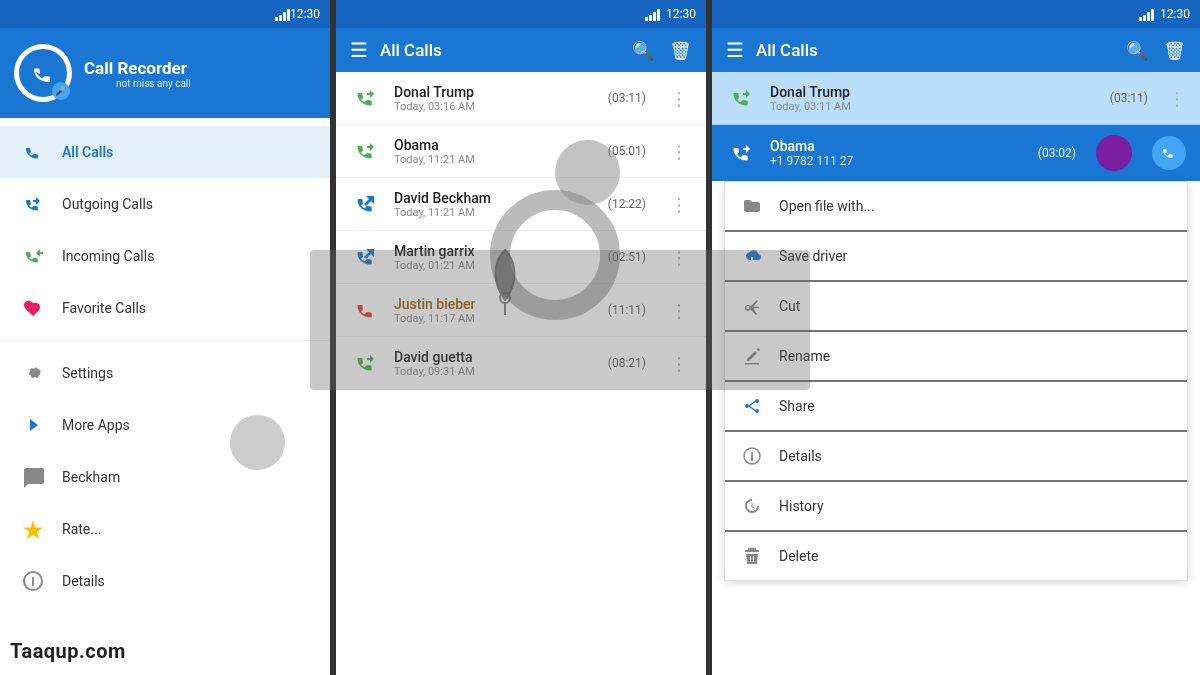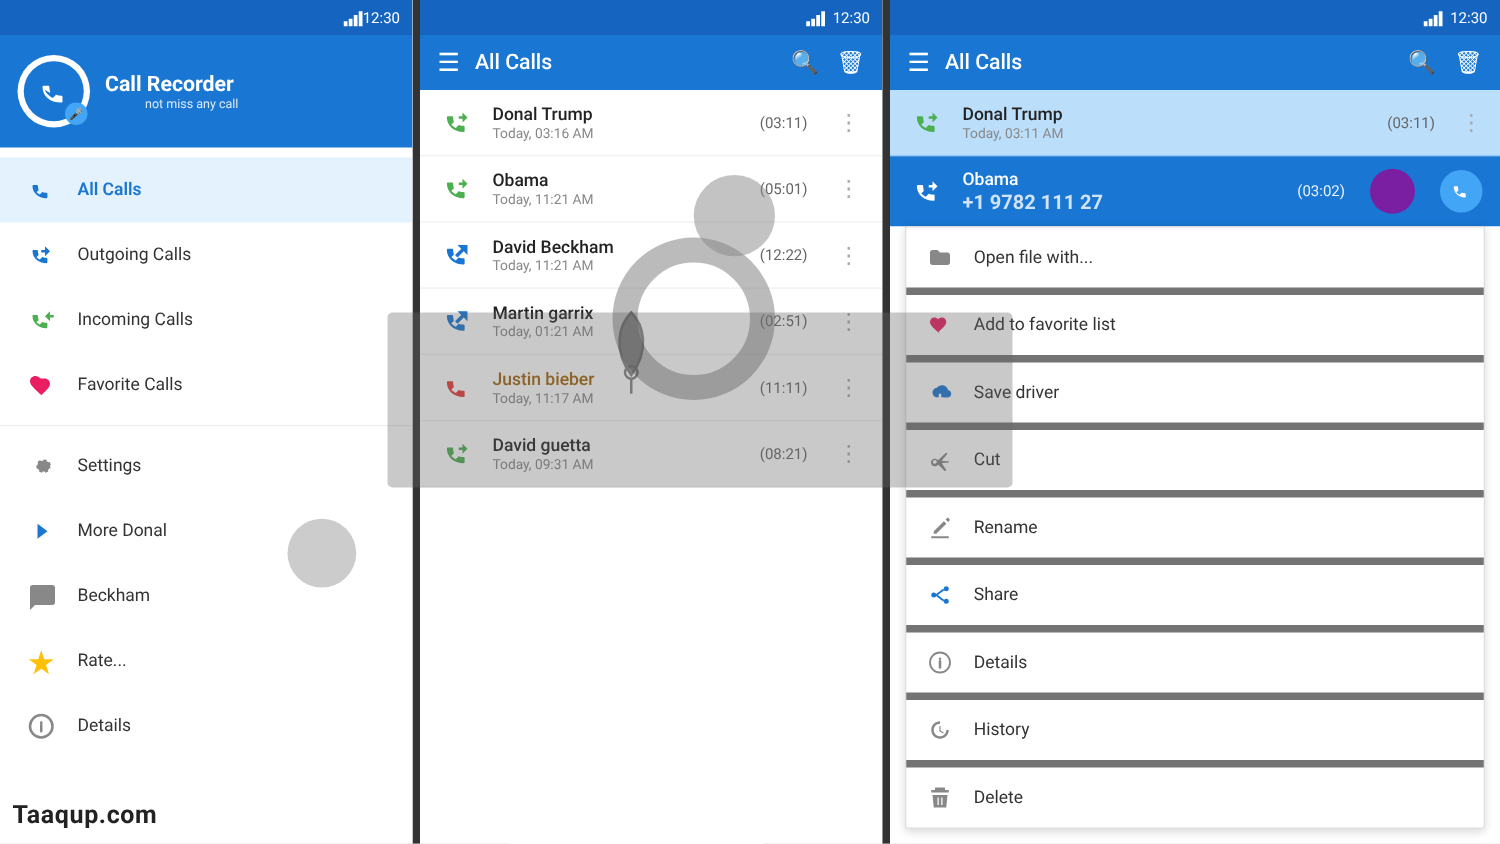--- a/index.html
+++ b/index.html
@@ -330,21 +330,21 @@
       border-radius: 2px;
       box-shadow: 0 2px 8px rgba(0,0,0,0.15);
     }
 
     .context-item {
       display: flex;
       align-items: center;
       padding: 13px 16px;
       gap: 16px;
       cursor: pointer;
-      border-bottom: 6px solid #737373;
+      border-bottom: 2px solid #737373;
     }
     .context-item:last-child { border-bottom: none; }
 
     .context-item .ctx-label {
       font-size: 14px;
       color: #333;
     }
 
     .context-item .ctx-icon {
       width: 22px;
@@ -455,21 +455,21 @@
       </div>
       <span class="nav-label">Settings</span>
     </div>
 
     <div class="nav-item">
       <div class="nav-icon">
         <svg width="22" height="22" viewBox="0 0 22 22" fill="#1976d2">
           <path d="M8 5l8 6-8 6V5z"></path>
         </svg>
       </div>
-      <span class="nav-label">More Donal</span>
+      <span class="nav-label">More Apps</span>
     </div>
 
     <div class="nav-item">
       <div class="nav-icon">
         <svg width="22" height="22" viewBox="0 0 22 22" fill="#888">
           <path d="M20 2H4c-1.1 0-2 .9-2 2v18l4-4h14c1.1 0 2-.9 2-2V4c0-1.1-.9-2-2-2z"></path>
         </svg>
       </div>
       <span class="nav-label">Beckham</span>
     </div>
@@ -652,21 +652,21 @@
 
   <div class="highlighted-call">
     <div class="call-icon">
       <svg width="26" height="26" viewBox="0 0 26 26" fill="#fff">
         <path d="M5.5 11.2c1.3 2.6 3.5 4.7 6.1 6.1l2-2c.2-.2.6-.3.9-.2 1 .3 2.1.5 3.3.5.5 0 .9.4.9.9v3.2c0 .5-.4.9-.9.9C9.8 20.6 4.5 15.3 4.5 8.8c0-.5.4-.9.9-.9H8.6c.5 0 .9.4.9.9 0 1.2.2 2.3.5 3.3.1.3 0 .6-.2.9l-2 2-.3-.3z"></path>
         <path d="M17 5l4 4-4 4v-3h-3v-2h3V5z"></path>
       </svg>
     </div>
     <div class="call-info">
       <div class="call-name">Obama</div>
-      <div class="call-date" style="color:rgba(255,255,255,0.8);font-size:16px;font-weight:bold;">+1 9782 111 27</div>
+      <div class="call-date" style="color:rgba(255,255,255,0.8);font-size:12px;">+1 9782 111 27</div>
     </div>
     <span style="color:rgba(255,255,255,0.9);font-size:12px;margin-right:8px;">(03:02)</span>
 
     <div style="width:36px;height:36px;background:#7b1fa2;border-radius:50%;flex-shrink:0;"></div>
     <div class="call-phone-btn" style="background:#42a5f5;border-radius:50%;width:34px;height:34px;display:flex;align-items:center;justify-content:center;margin-left:8px;flex-shrink:0;">
       <svg width="18" height="18" viewBox="0 0 18 18" fill="white">
         <path d="M3.5 7.5c.9 1.8 2.4 3.3 4.2 4.2l1.4-1.4c.2-.2.4-.2.6-.1.7.2 1.5.3 2.3.3.3 0 .6.3.6.6v2.2c0 .3-.3.6-.6.6C6.8 14 3 10.2 3 5.6c0-.3.3-.6.6-.6H5.8c.3 0 .6.3.6.6 0 .8.1 1.6.3 2.3.1.2 0 .4-.1.6L5.2 9.8l-1.7-2.3z"></path>
       </svg>
     </div>
   </div>
@@ -675,28 +675,20 @@
 
     <div class="context-item">
       <div class="ctx-icon">
         <svg width="20" height="20" viewBox="0 0 20 20" fill="#888">
           <path d="M10 4H4c-1.1 0-2 .9-2 2v8c0 1.1.9 2 2 2h12c1.1 0 2-.9 2-2V8c0-1.1-.9-2-2-2h-6l-2-2z"></path>
         </svg>
       </div>
       <span class="ctx-label">Open file with...</span>
     </div>
 
-    <div class="context-item">
-      <div class="ctx-icon">
-        <svg width="20" height="20" viewBox="0 0 20 20" fill="#e91e63">
-          <path d="M10 17l-1.2-1.1C4.1 11.7 2 9.8 2 7.5 2 5.6 3.5 4 5.5 4c1.1 0 2.2.5 3 1.3C9.3 4.5 10.4 4 11.5 4 13.5 4 15 5.6 15 7.5c0 2.3-2.1 4.2-6.8 8.4z"></path>
-        </svg>
-      </div>
-      <span class="ctx-label">Add to favorite list</span>
-    </div>
 
     <div class="context-item">
       <div class="ctx-icon">
         <svg width="20" height="20" viewBox="0 0 20 20" fill="#1976d2">
           <path d="M16.5 8.2c-.4-2.3-2.4-4-4.8-4C10 4.2 8.4 5 7.4 6.2 5.5 6.4 4 8.1 4 10c0 2.2 1.8 4 4 4h8c1.7 0 3-1.3 3-3 0-1.5-1.1-2.8-2.5-2.8z"></path>
           <path d="M10 17l-3-3h2v-3h2v3h2l-3 3z" fill="white"></path>
         </svg>
       </div>
       <span class="ctx-label">Save driver</span>
     </div>

